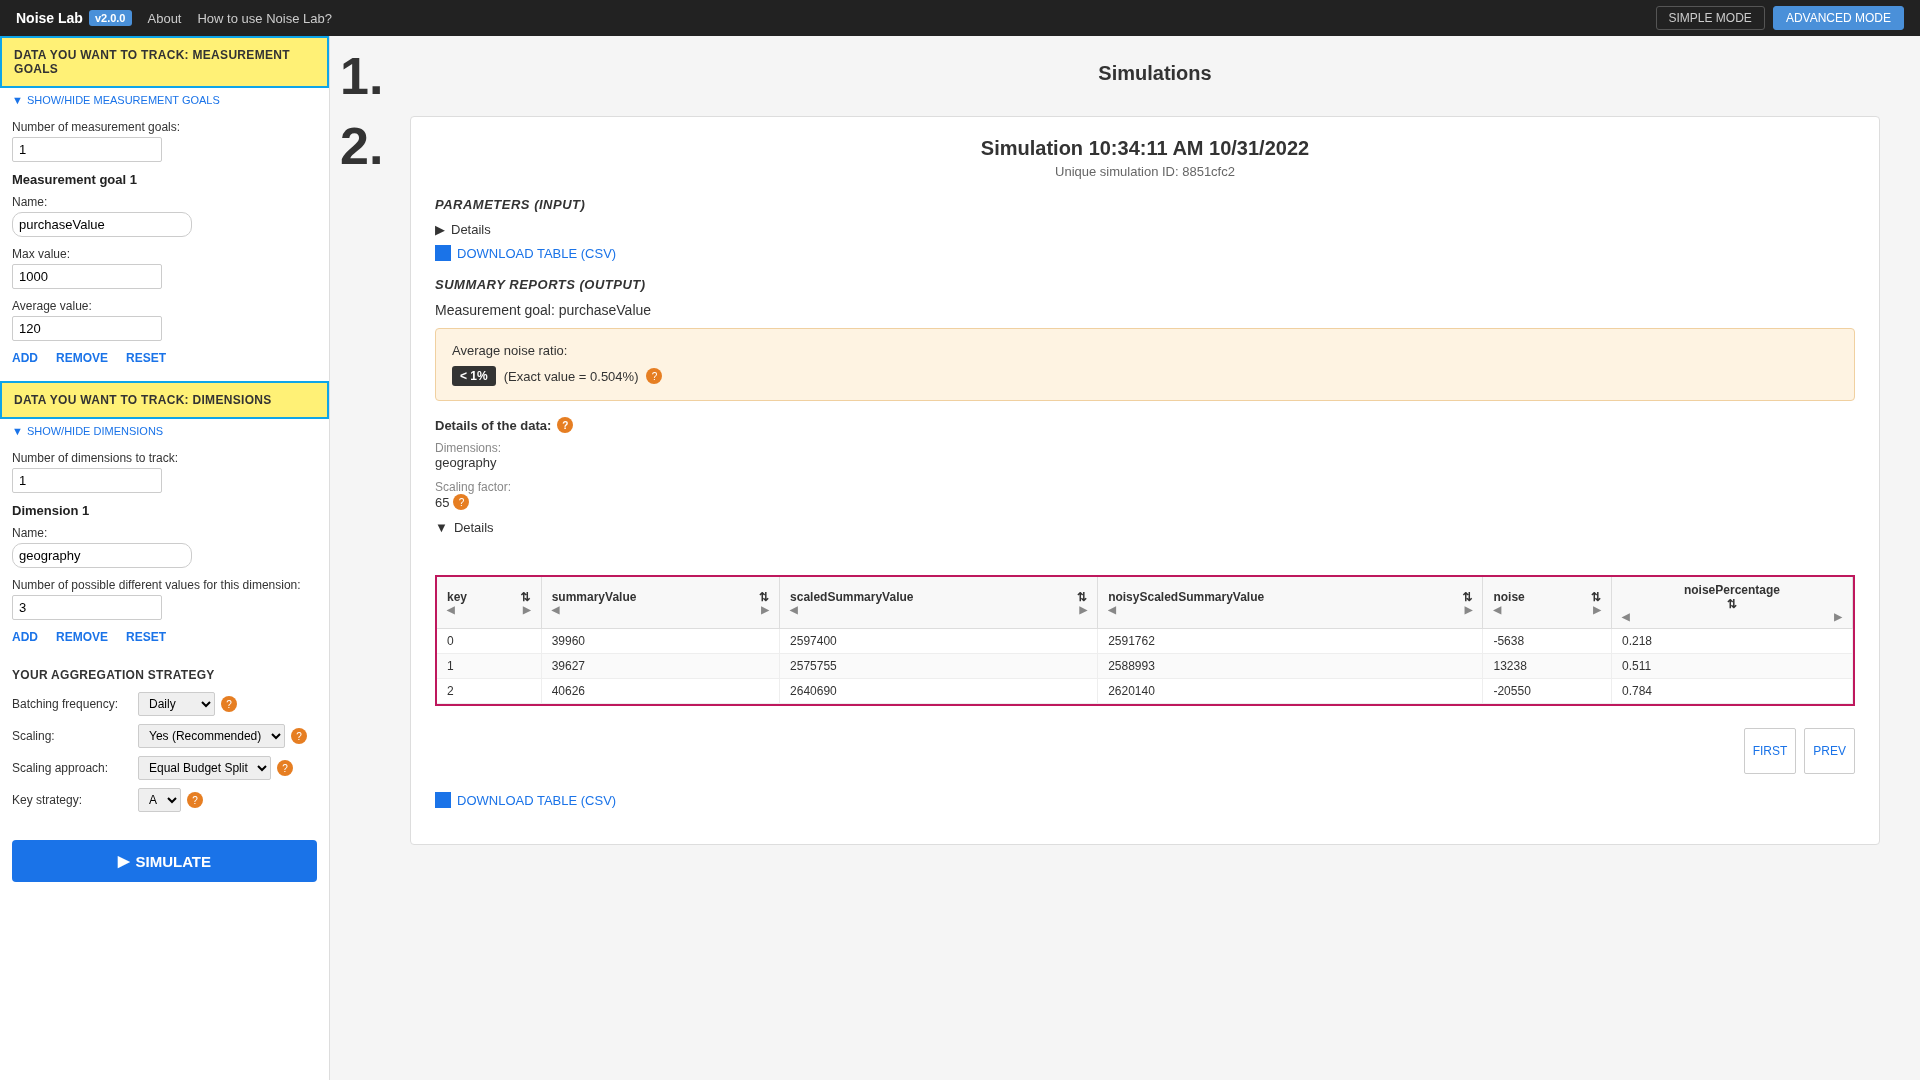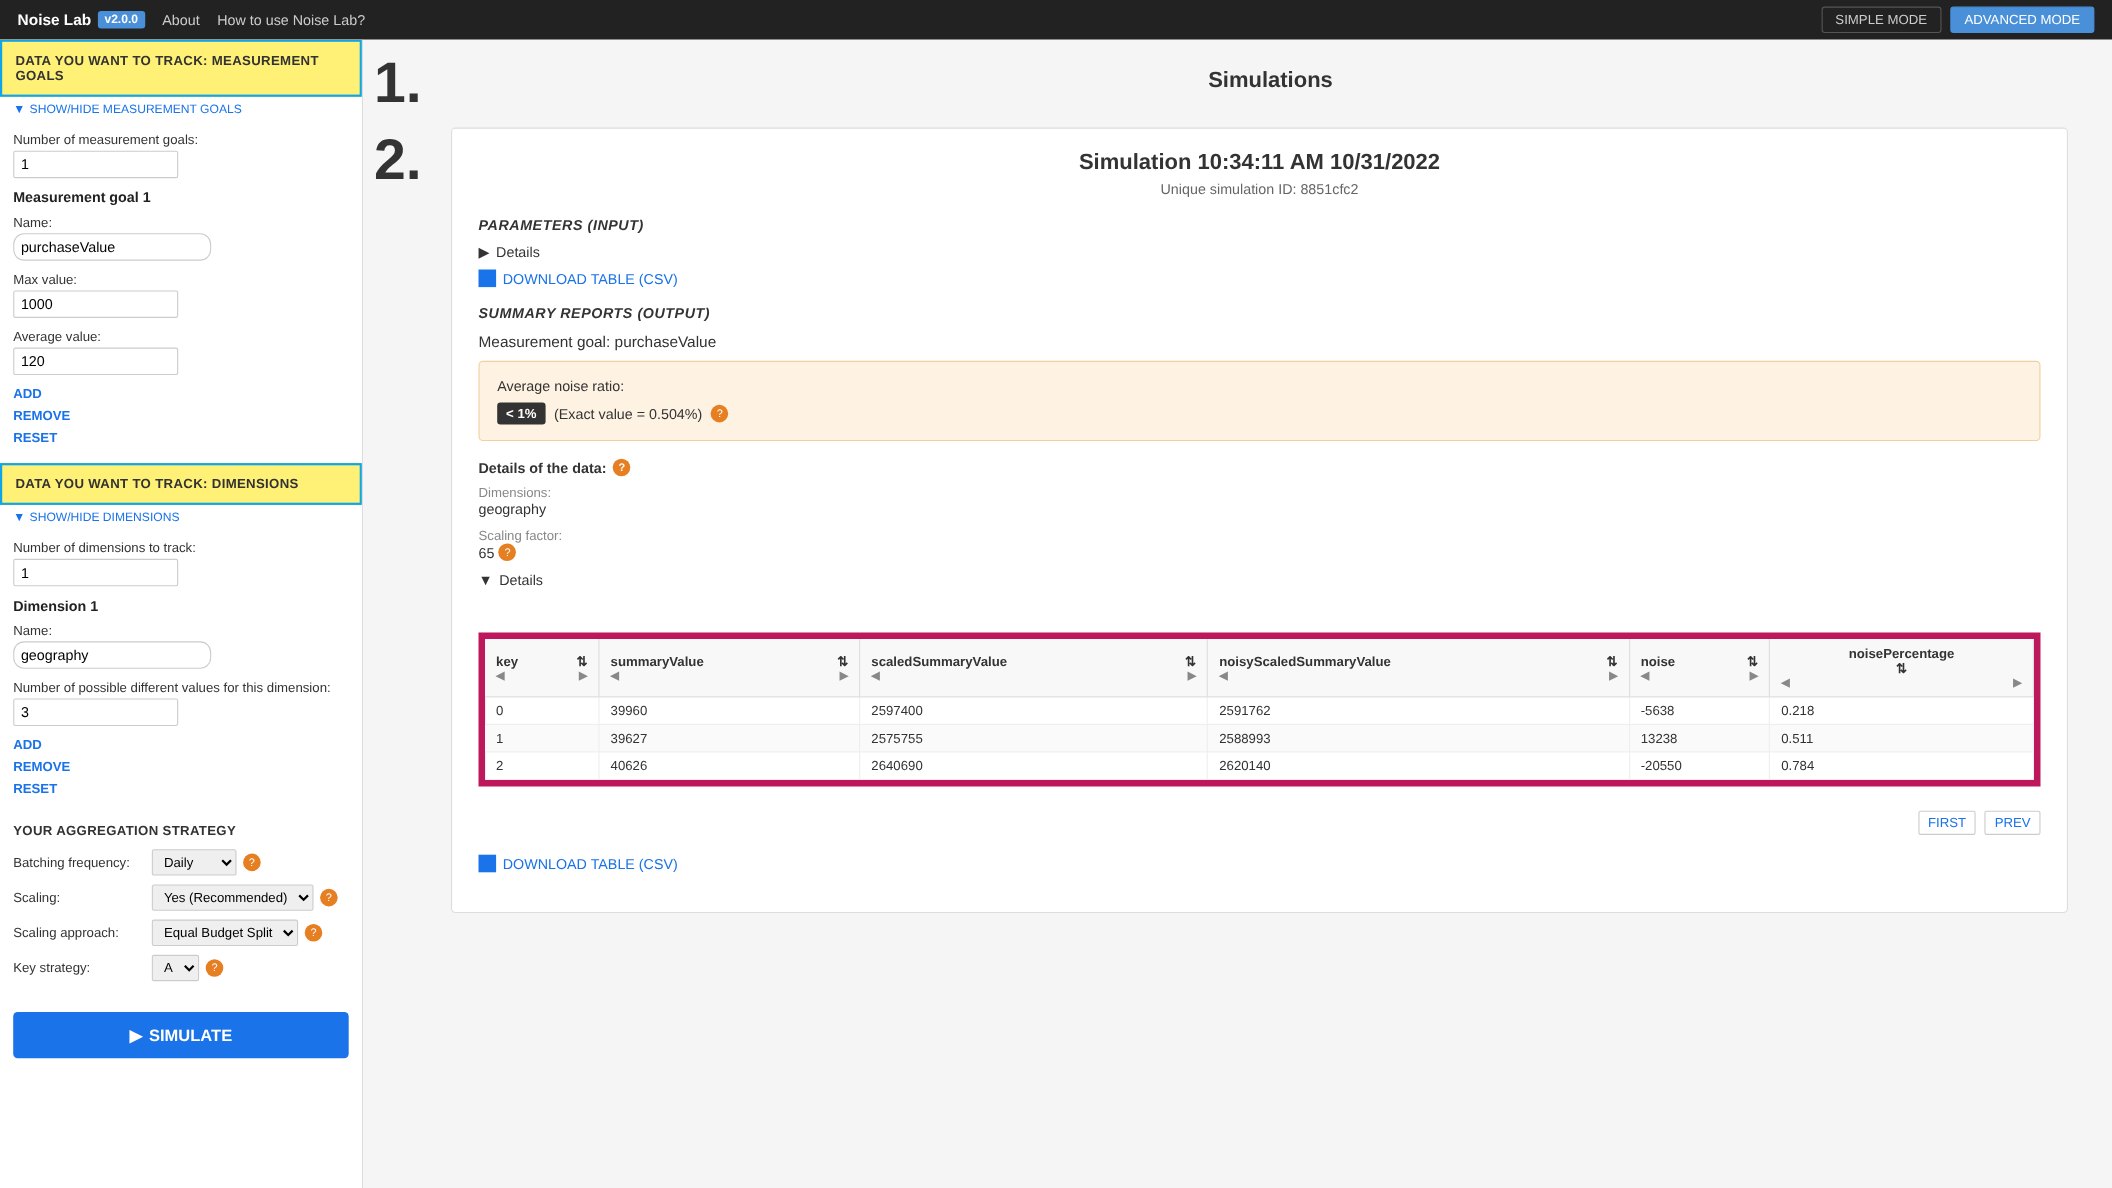--- a/index.html
+++ b/index.html
@@ -58,21 +58,21 @@
 
     .sidebar-content { padding: 8px 12px; }
 
     .field-row { margin-bottom: 10px; }
     .field-label { font-size: 12px; color: #333; margin-bottom: 3px; }
     .field-input { width: 150px; padding: 4px 6px; border: 1px solid #ccc; font-size: 13px; border-radius: 2px; }
     .field-input-wide { width: 180px; border-radius: 10px; }
 
     .section-title { font-size: 13px; font-weight: bold; margin: 10px 0 8px 0; color: #222; }
 
-    .action-links { display: flex; gap: 6px; margin: 8px 0; flex-direction: column; }
+    .action-links { display: flex; gap: 18px; margin: 8px 0; }
     .action-link { color: #1a73e8; font-size: 12px; font-weight: bold; cursor: pointer; text-decoration: none; }
 
     
     .agg-section { padding: 8px 12px; }
     .agg-title { font-size: 12px; font-weight: bold; color: #333; margin-bottom: 10px; letter-spacing: 0.3px; }
 
     .agg-row { display: flex; align-items: center; margin-bottom: 8px; gap: 6px; }
     .agg-label { font-size: 12px; color: #333; width: 120px; flex-shrink: 0; }
     .agg-select { padding: 3px 6px; border: 1px solid #ccc; font-size: 12px; border-radius: 2px; }
     .help-icon { width: 16px; height: 16px; background: #e67e22; border-radius: 50%; color: #fff; font-size: 10px; display: inline-flex; align-items: center; justify-content: center; cursor: pointer; flex-shrink: 0; }
@@ -192,21 +192,21 @@
 
     .details-of-data { margin-bottom: 12px; }
     .details-label { font-size: 13px; font-weight: bold; color: #333; margin-bottom: 8px; display: flex; align-items: center; gap: 6px; }
 
     .data-meta { margin-bottom: 10px; }
     .meta-label { font-size: 12px; color: #888; }
     .meta-value { font-size: 13px; color: #333; margin-bottom: 6px; }
     .meta-value-blue { font-size: 13px; color: #333; display: flex; align-items: center; gap: 4px; }
 
     
-    .data-table-container { overflow-x: auto; border: 6px solid #be185d; margin-bottom: 16px; margin-top: 40px; }
+    .data-table-container { overflow-x: auto; border: 2px solid #be185d; margin-bottom: 16px; margin-top: 40px; }
     .data-table { width: 100%; border-collapse: collapse; font-size: 12px; }
     .data-table th {
       background: #f8f8f8;
       border-bottom: 1px solid #ddd;
       border-right: 1px solid #ddd;
       padding: 6px 10px;
       text-align: left;
       font-weight: bold;
       color: #333;
       white-space: nowrap;
@@ -220,21 +220,21 @@
     .data-table tr:nth-child(even) td { background: #fafafa; }
 
     .pagination-row {
       display: flex;
       justify-content: flex-end;
       gap: 8px;
       padding: 6px 0;
       font-size: 12px;
     }
     .page-btn {
-      padding: 3px 8px;
+      padding: 15px 8px;
       border: 1px solid #ccc;
       background: #fff;
       cursor: pointer;
       font-size: 12px;
       border-radius: 2px;
       color: #1a73e8;
     }
 
     .step-num {
       font-size: 52px;

